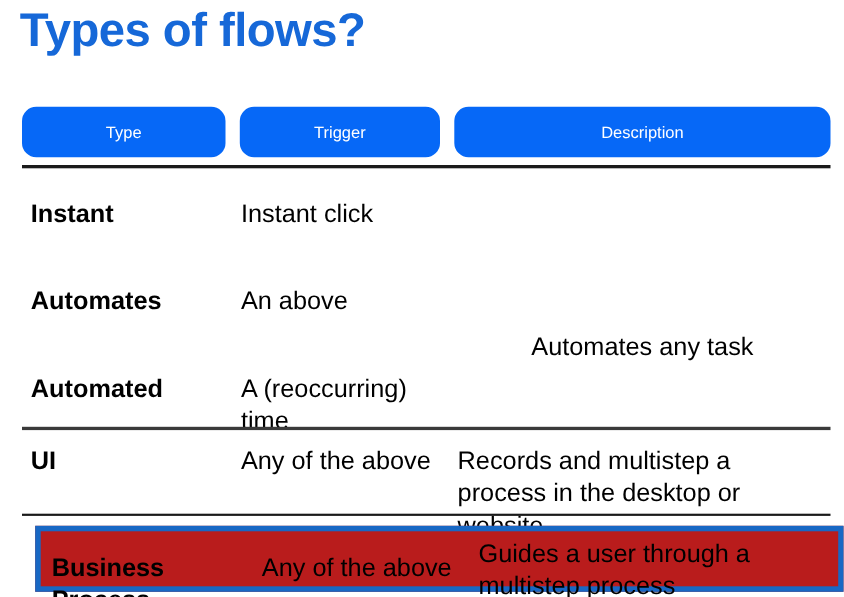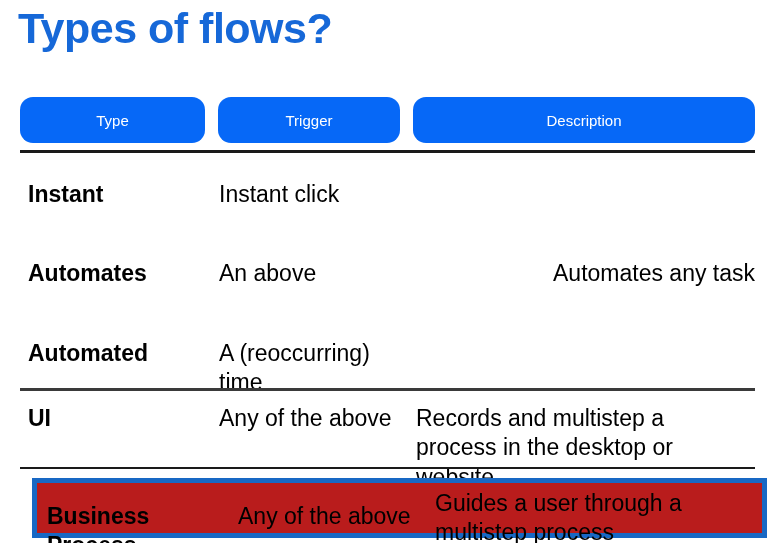--- a/index.html
+++ b/index.html
@@ -86,23 +86,24 @@
   }
   .cell.trigger {
     left: 219px;
     width: 190px;
   }
   .cell.desc {
     left: 416px;
     width: 334px;
   }
   .cell.desc.center {
-    text-align: right;
+    text-align: center;
     left: 413px;
     width: 342px;
+    margin-top: 42px;
   }
 
   
   .row-instant   { top: 180px; }
   .row-automated { top: 259px; }
   .row-scheduled { top: 339px; }
   .row-ui        { top: 404px; }
 
   
   .row-highlight {

